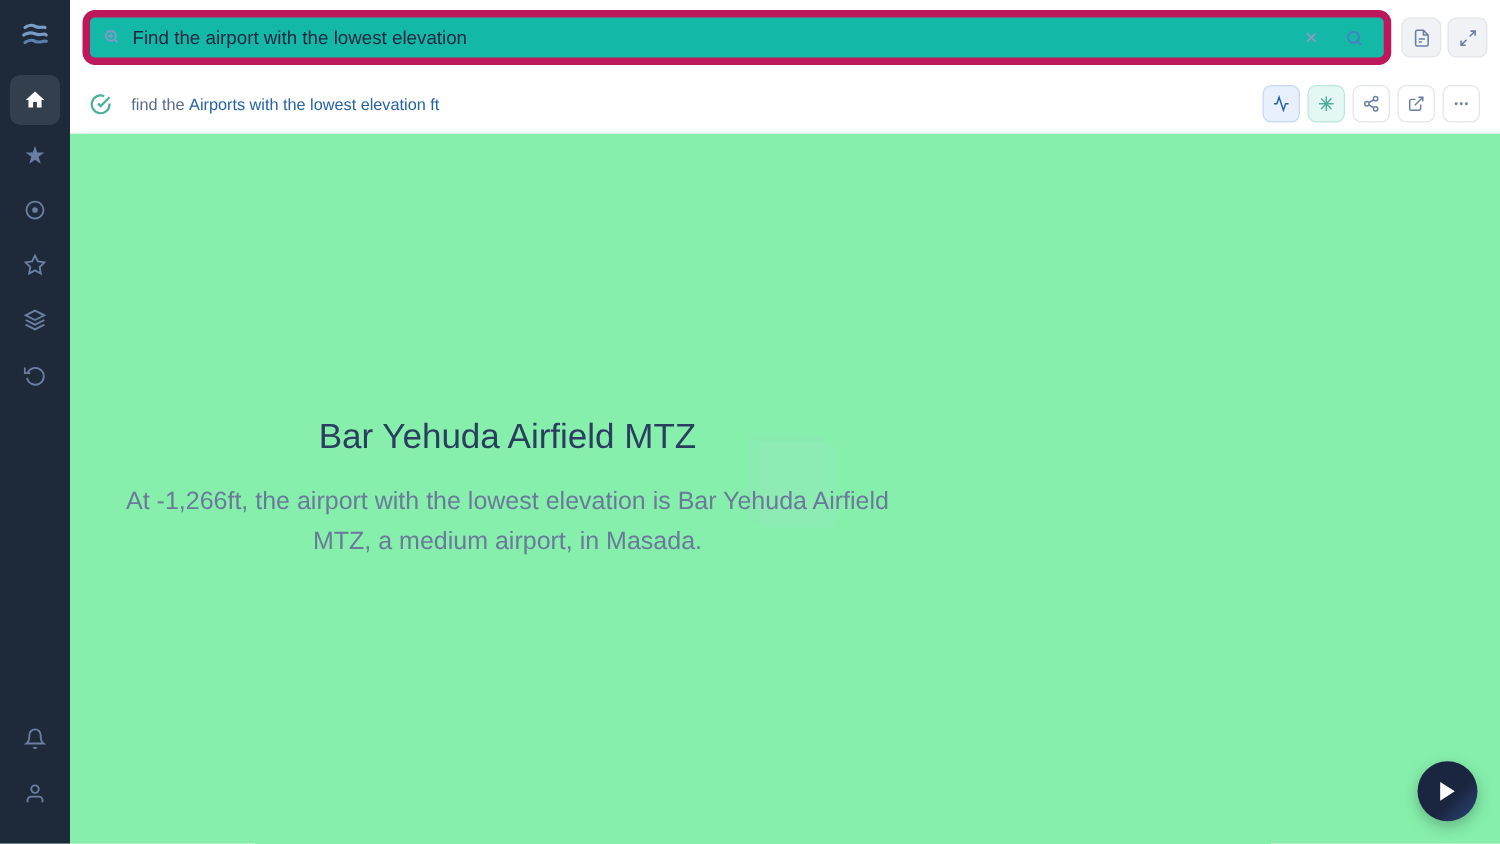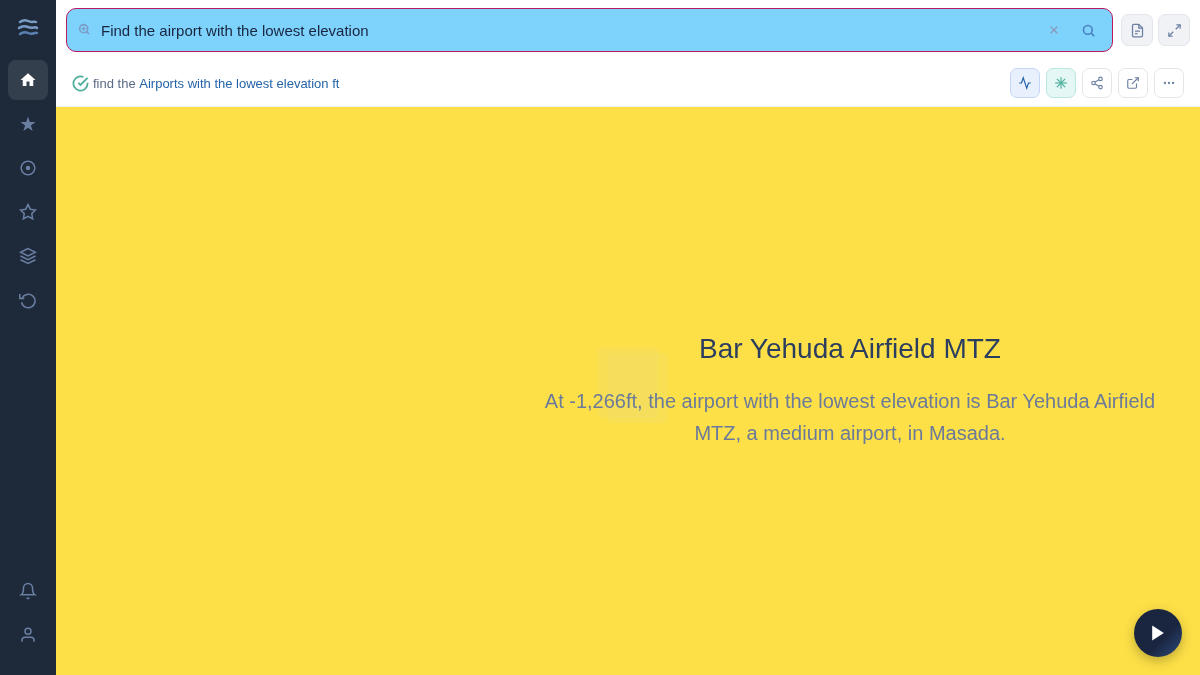--- a/index.html
+++ b/index.html
@@ -131,21 +131,21 @@
       background: #f0f2f5;
       border: 1px solid #e2e5ea;
       color: #6b7fa3;
     }
 
     
     .sub-bar {
       display: flex;
       align-items: center;
       padding: 8px 16px;
-      gap: 4px;
+      gap: 16px;
       border-bottom: 1px solid #eef0f4;
     }
 
     .sub-bar-check {
       color: #4caf9b;
       display: flex;
       align-items: center;
       font-size: 16px;
     }
 
@@ -189,25 +189,25 @@
     .sub-bar-btn.snowflake {
       background: #e5f7f4;
       border-color: #b8e8e0;
       color: #4caf9b;
     }
 
     
     .content {
       flex: 1;
       display: flex;
-      align-items: flex-end;
+      align-items: flex-start;
       justify-content: center;
       flex-direction: column;
       position: relative;
-      background: #fde047;
+      background: #86efac;
     }
 
     .result-card {
       text-align: center;
       max-width: 700px;
       padding: 20px;
     }
 
     .result-decoration {
       position: absolute;
@@ -257,26 +257,26 @@
       display: flex;
       align-items: center;
       padding: 8px 10px;
       gap: 8px;
     }
 
     .search-container {
       flex: 1;
       display: flex;
       align-items: center;
-      background: #7dd3fc;
+      background: #14b8a6;
       border-radius: 10px;
       padding: 0 10px;
       height: 44px;
       gap: 8px;
-      border: 1px solid #be185d;
+      border: 6px solid #be185d;
     }
 
     .toolbar-group {
       display: flex;
       align-items: center;
       gap: 5px;
     }
   </style>
 </head>
 <body>

